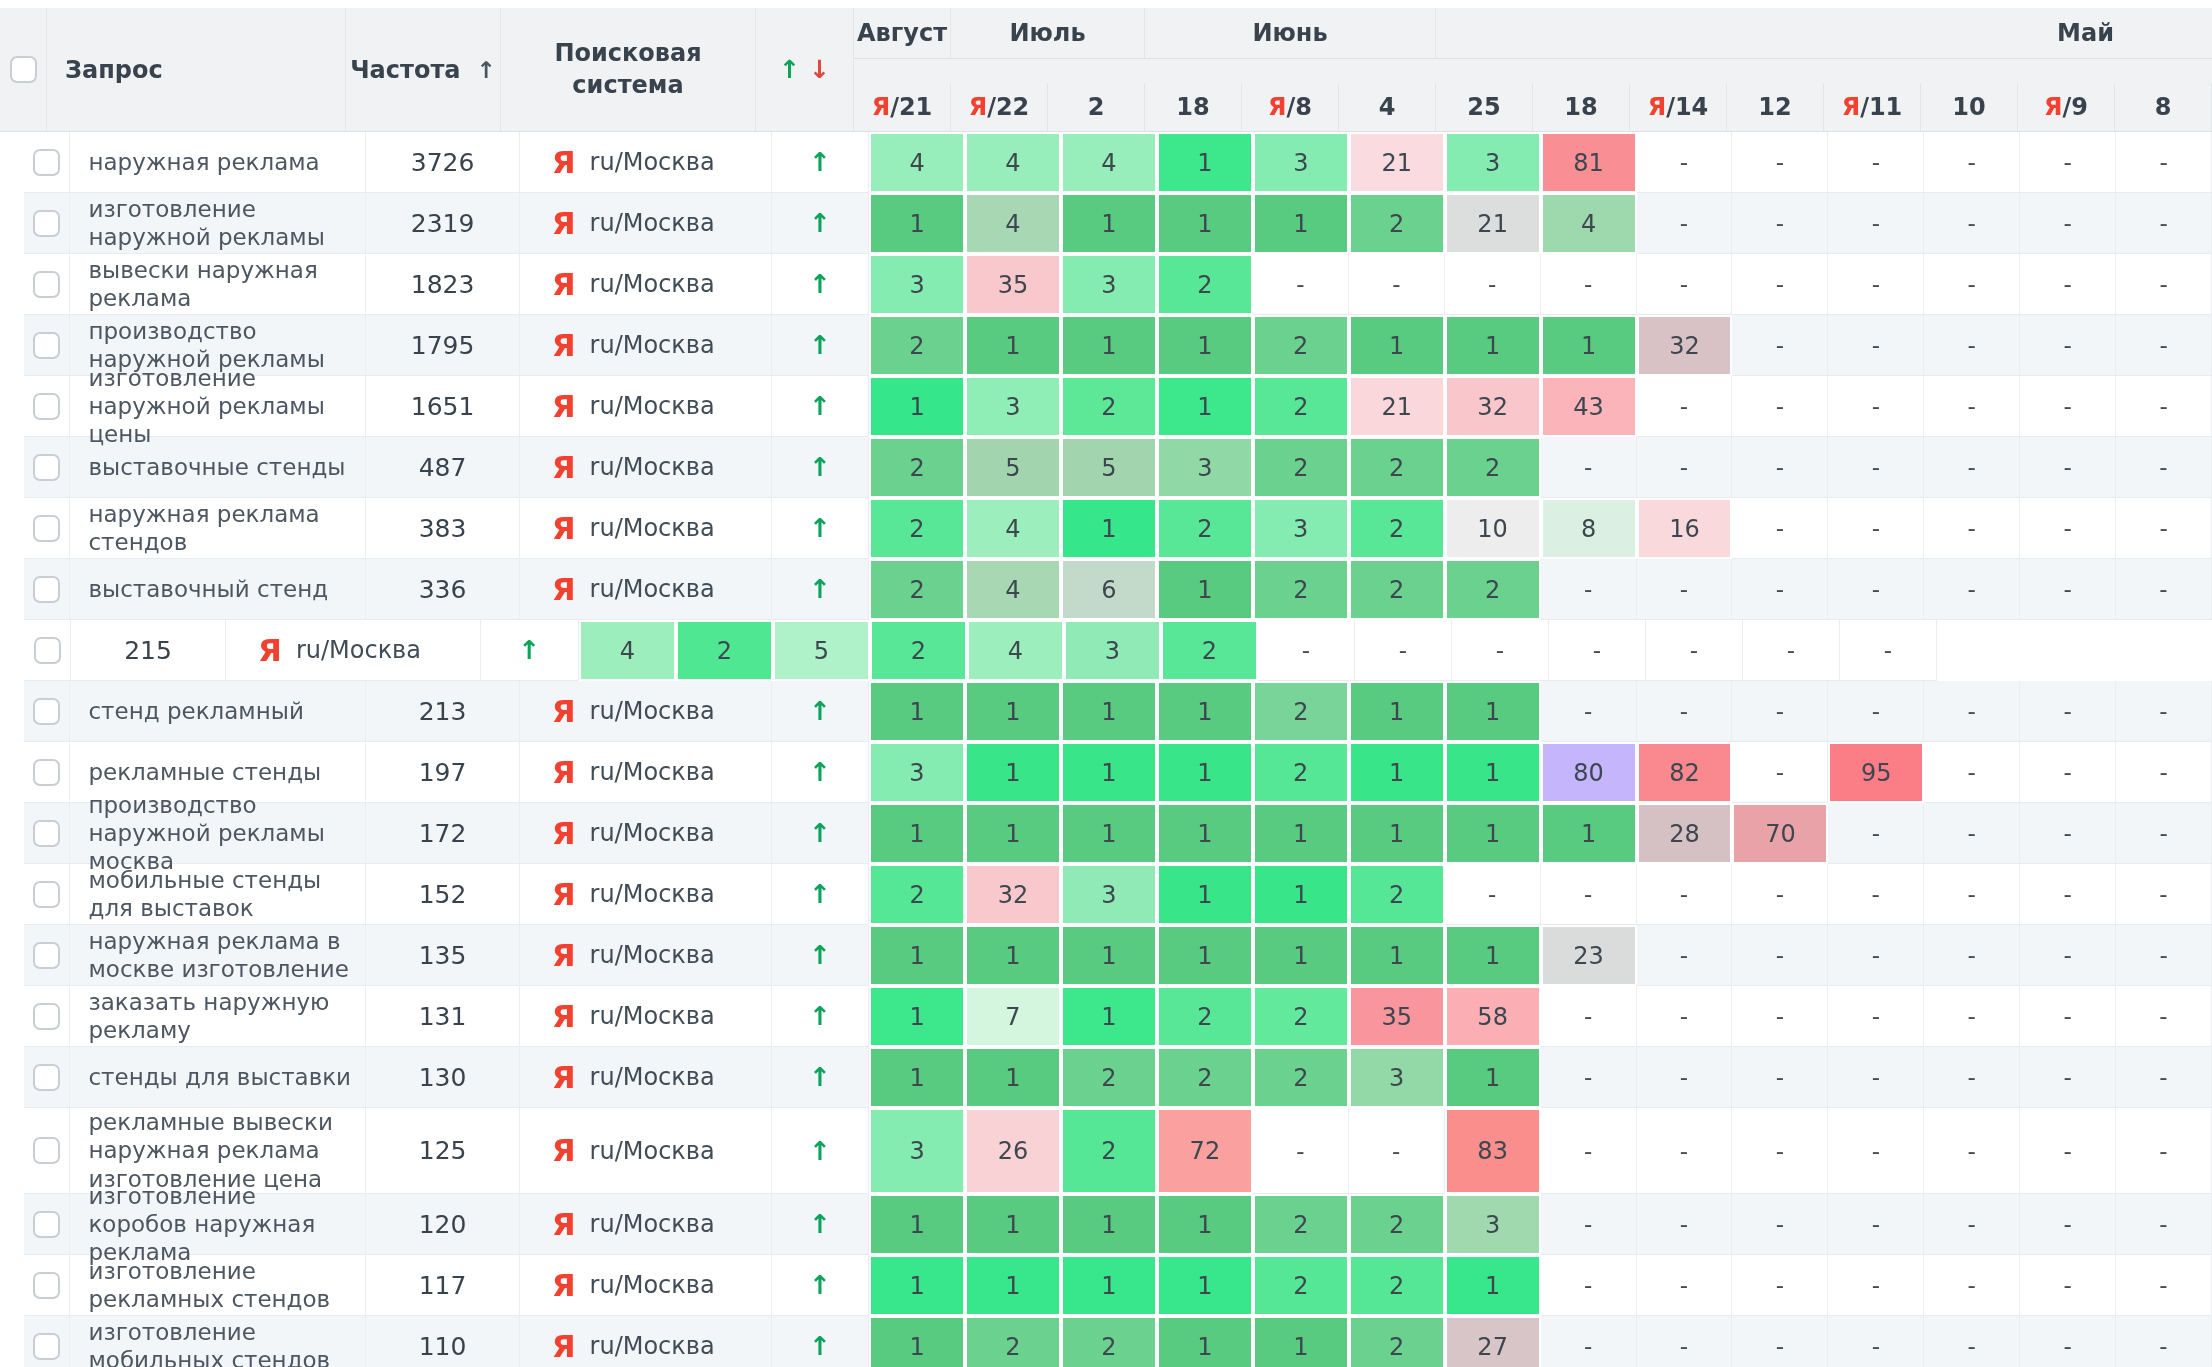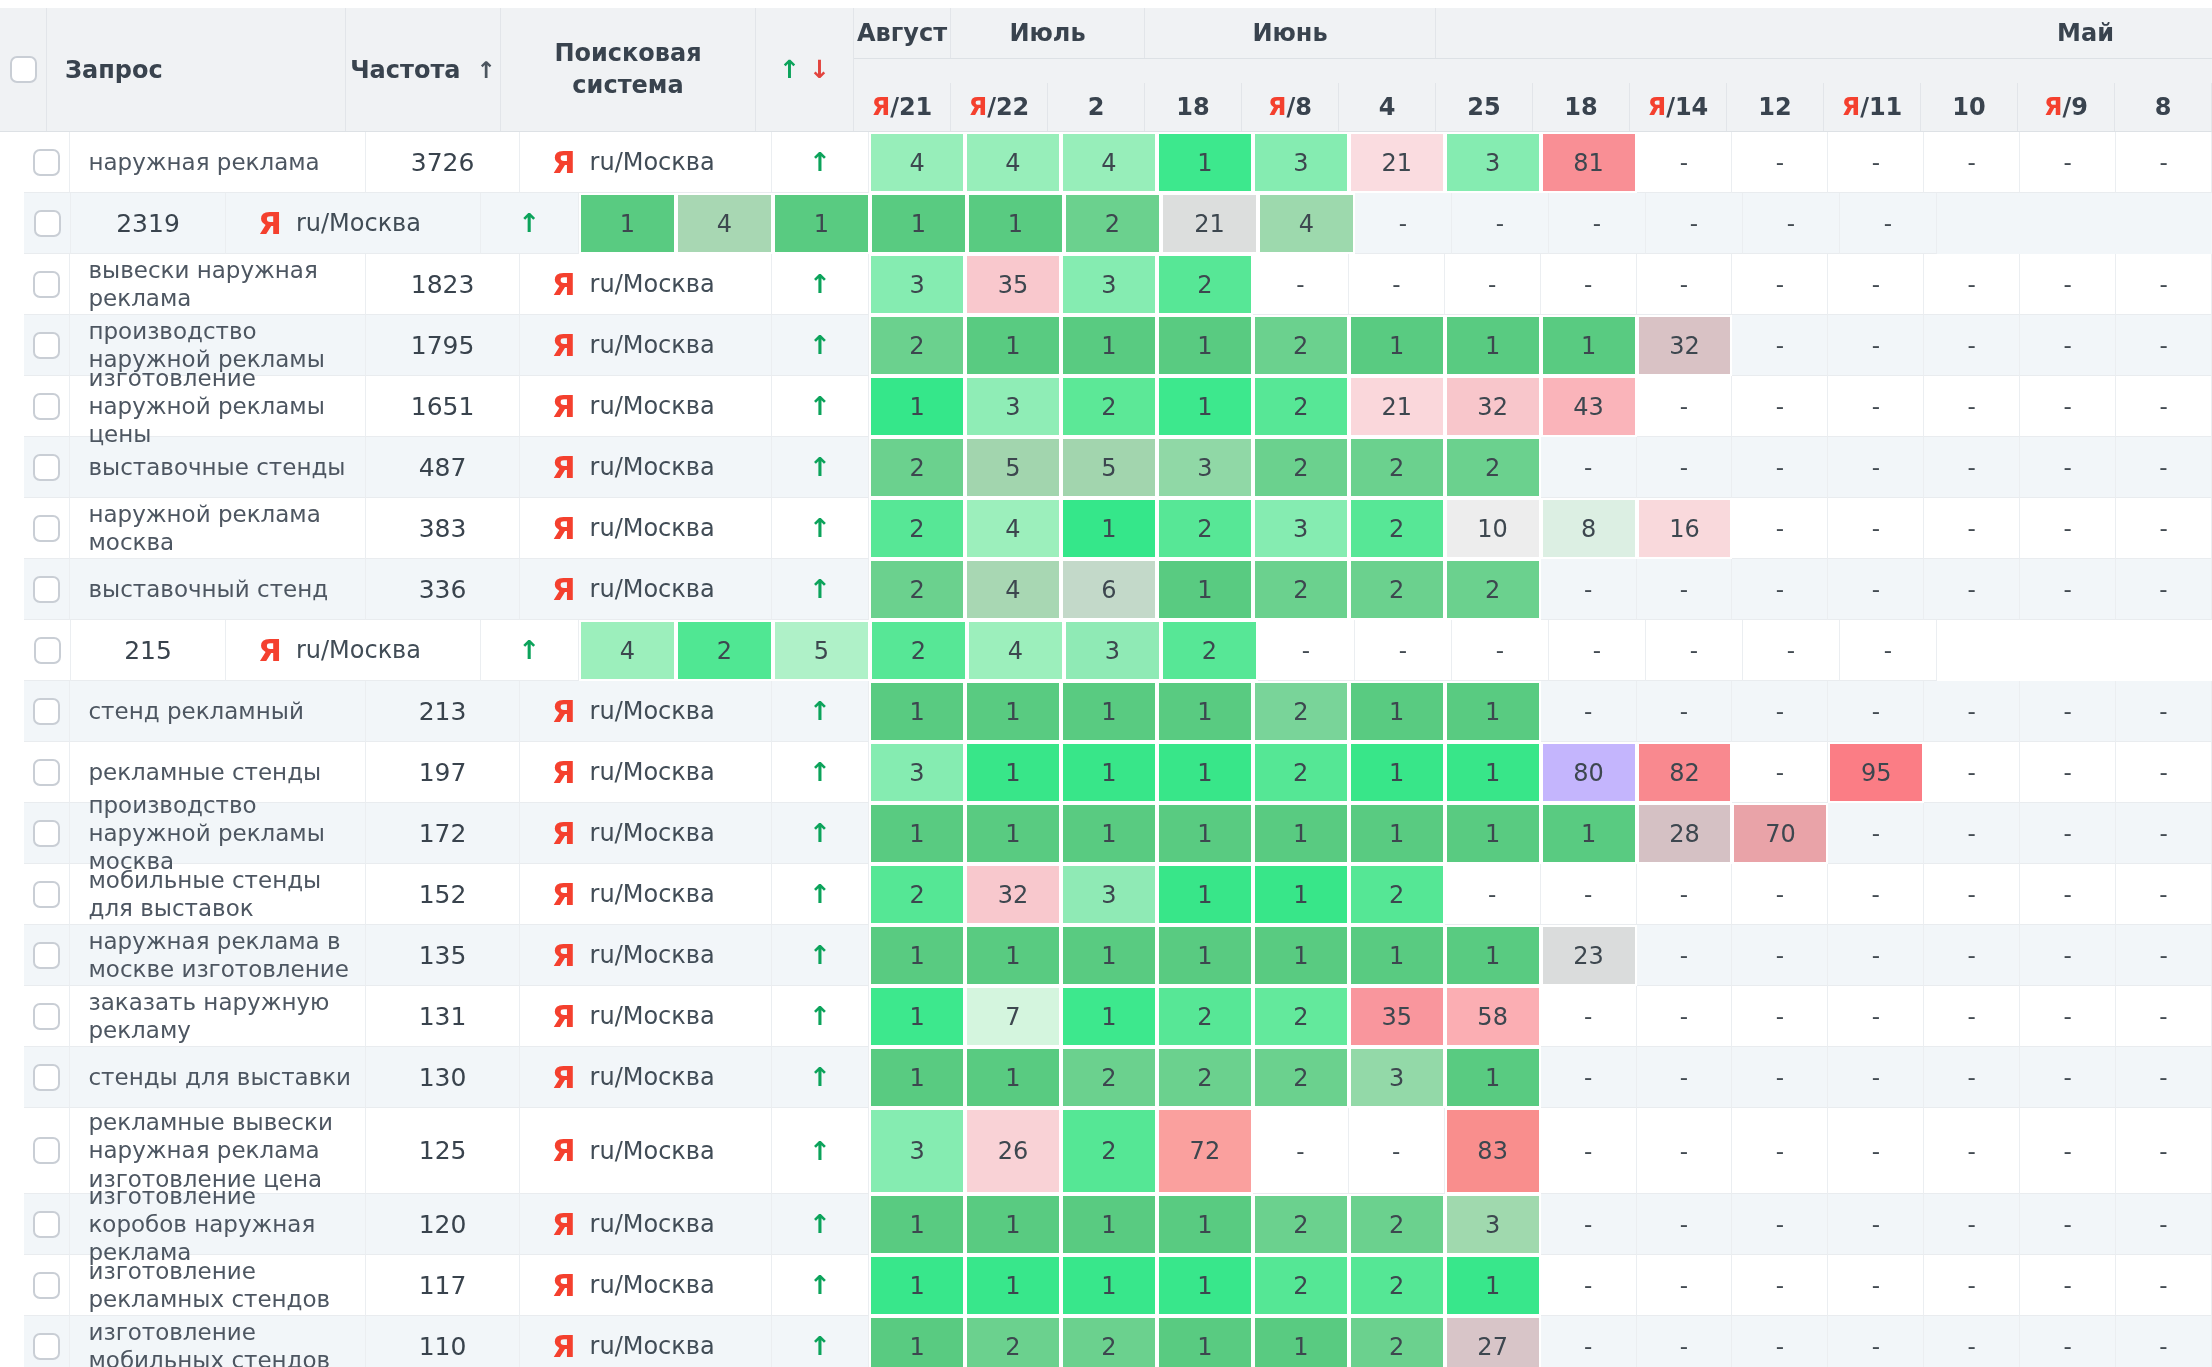--- a/index.html
+++ b/index.html
@@ -178,20 +178,23 @@
           <span class="dash">-</span>
         </div>
         <div class="cell c-data">
           <span class="dash">-</span>
         </div>
       </div>
       <div class="row even">
         <div class="cell c-check">
           <div class="checkbox"></div>
         </div>
+        <div class="cell c-query">
+          <span>изготовление наружной рекламы</span>
+        </div>
         <div class="cell c-freq">2319</div>
         <div class="cell c-engine">
           <span class="engine-icon">Я</span>
           <span class="engine-label">ru/Москва</span>
         </div>
         <div class="cell c-trend">↑</div>
         <div class="cell c-data colored" style="background: rgb(89, 203, 129);">1</div>
         <div class="cell c-data colored" style="background: rgb(168, 215, 179);">4</div>
         <div class="cell c-data colored" style="background: rgb(89, 203, 129);">1</div>
         <div class="cell c-data colored" style="background: rgb(89, 203, 129);">1</div>
@@ -384,21 +387,21 @@
         </div>
         <div class="cell c-data">
           <span class="dash">-</span>
         </div>
       </div>
       <div class="row">
         <div class="cell c-check">
           <div class="checkbox"></div>
         </div>
         <div class="cell c-query">
-          <span>наружной реклама москва</span>
+          <span>наружная реклама стендов</span>
         </div>
         <div class="cell c-freq">383</div>
         <div class="cell c-engine">
           <span class="engine-icon">Я</span>
           <span class="engine-label">ru/Москва</span>
         </div>
         <div class="cell c-trend">↑</div>
         <div class="cell c-data colored" style="background: rgb(87, 231, 150);">2</div>
         <div class="cell c-data colored" style="background: rgb(156, 239, 188);">4</div>
         <div class="cell c-data colored" style="background: rgb(53, 231, 138);">1</div>

